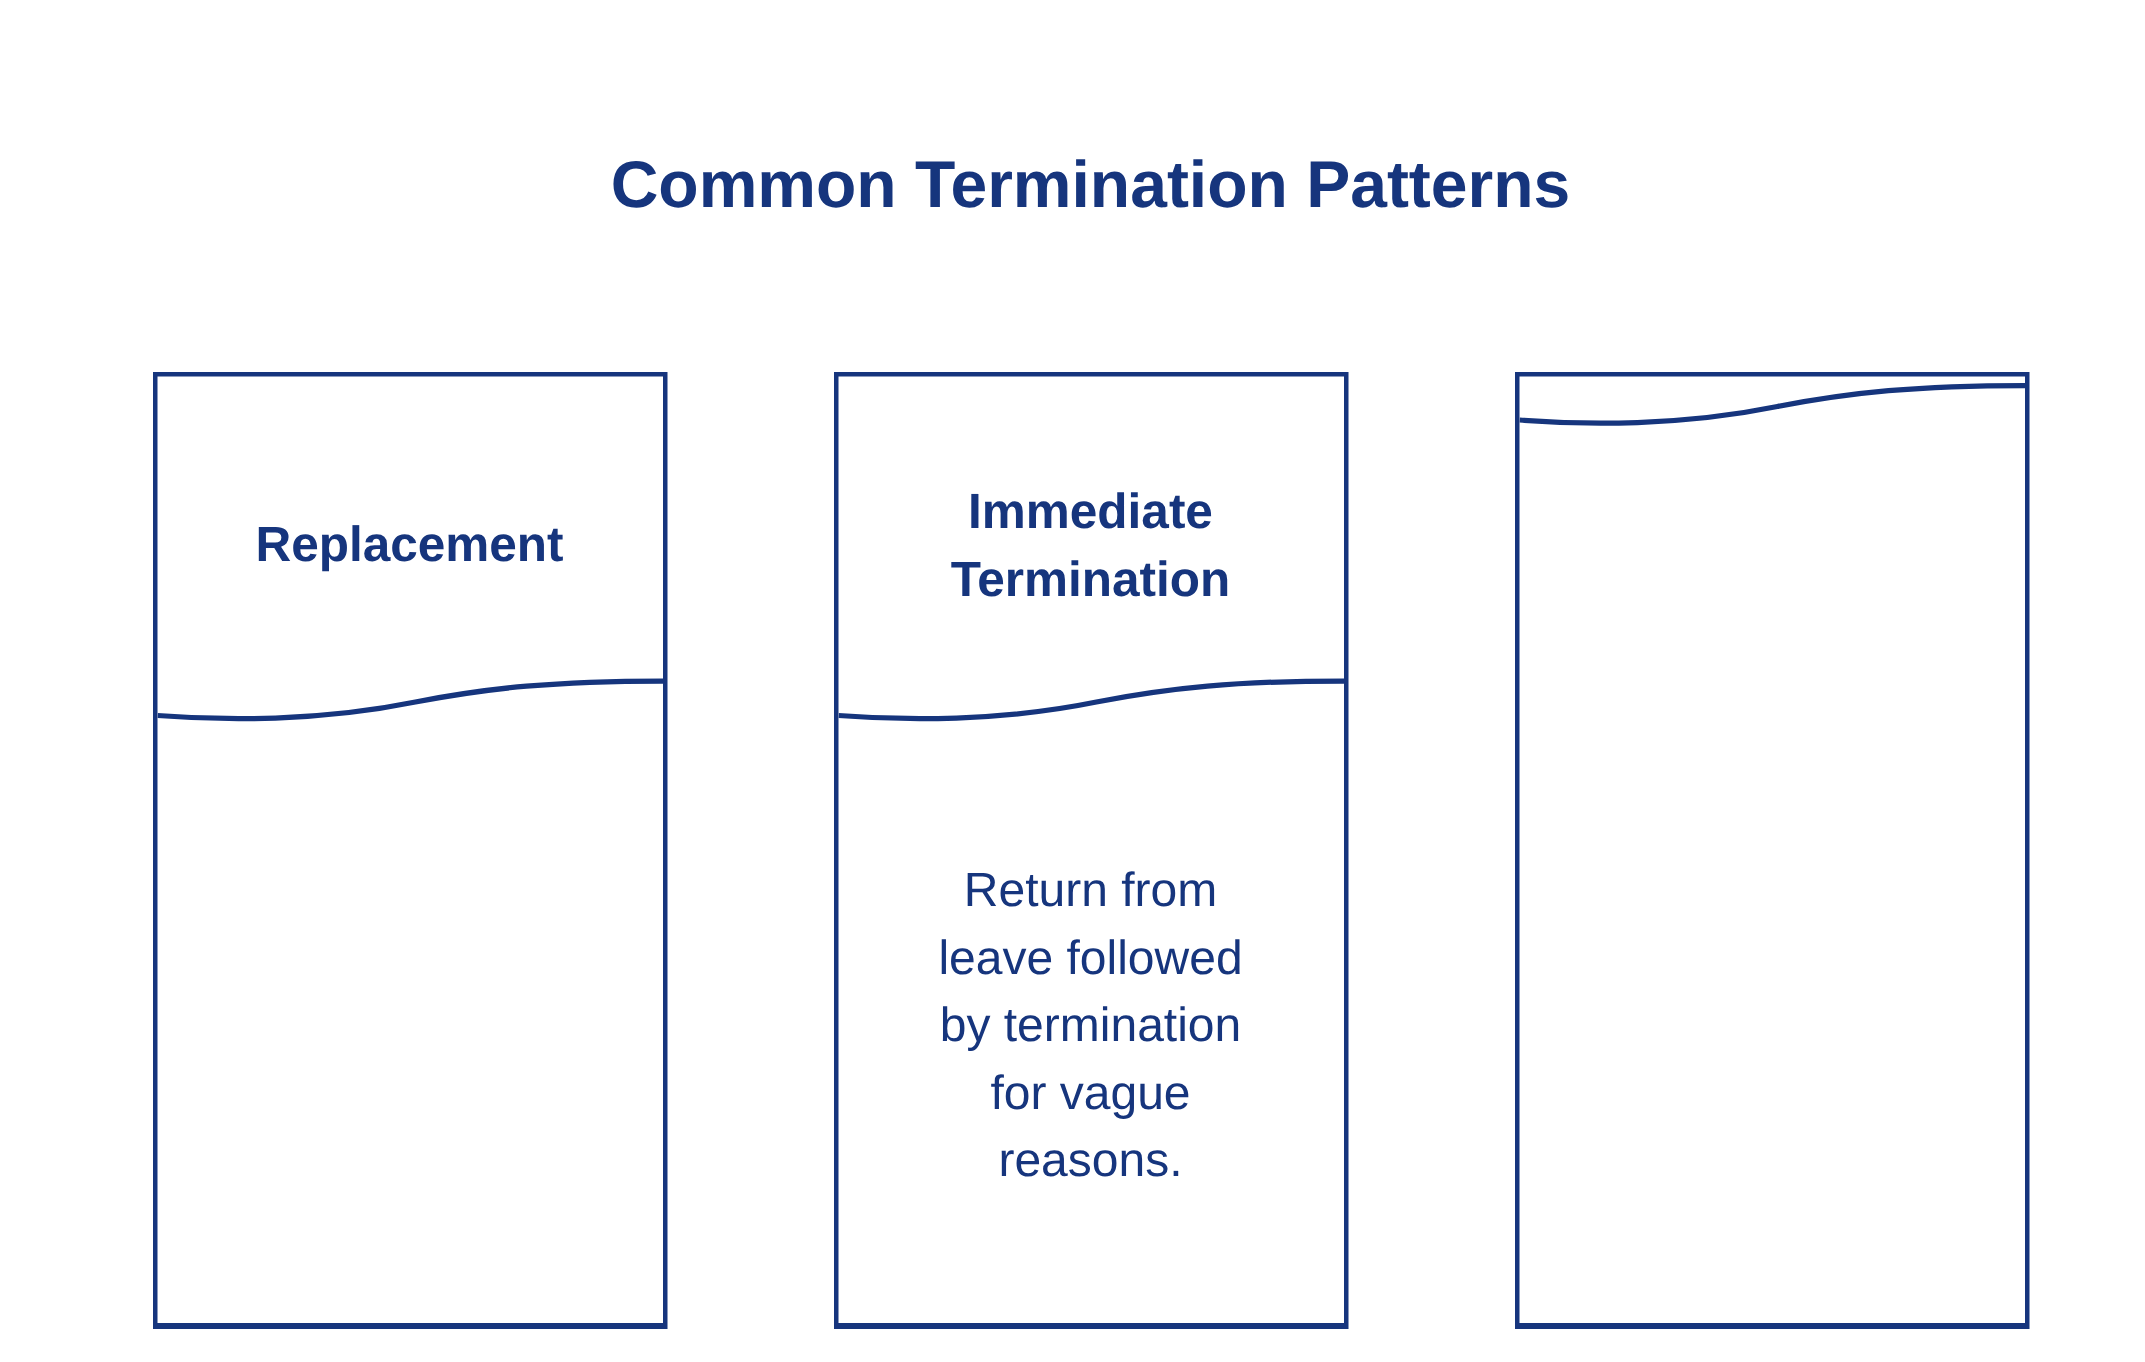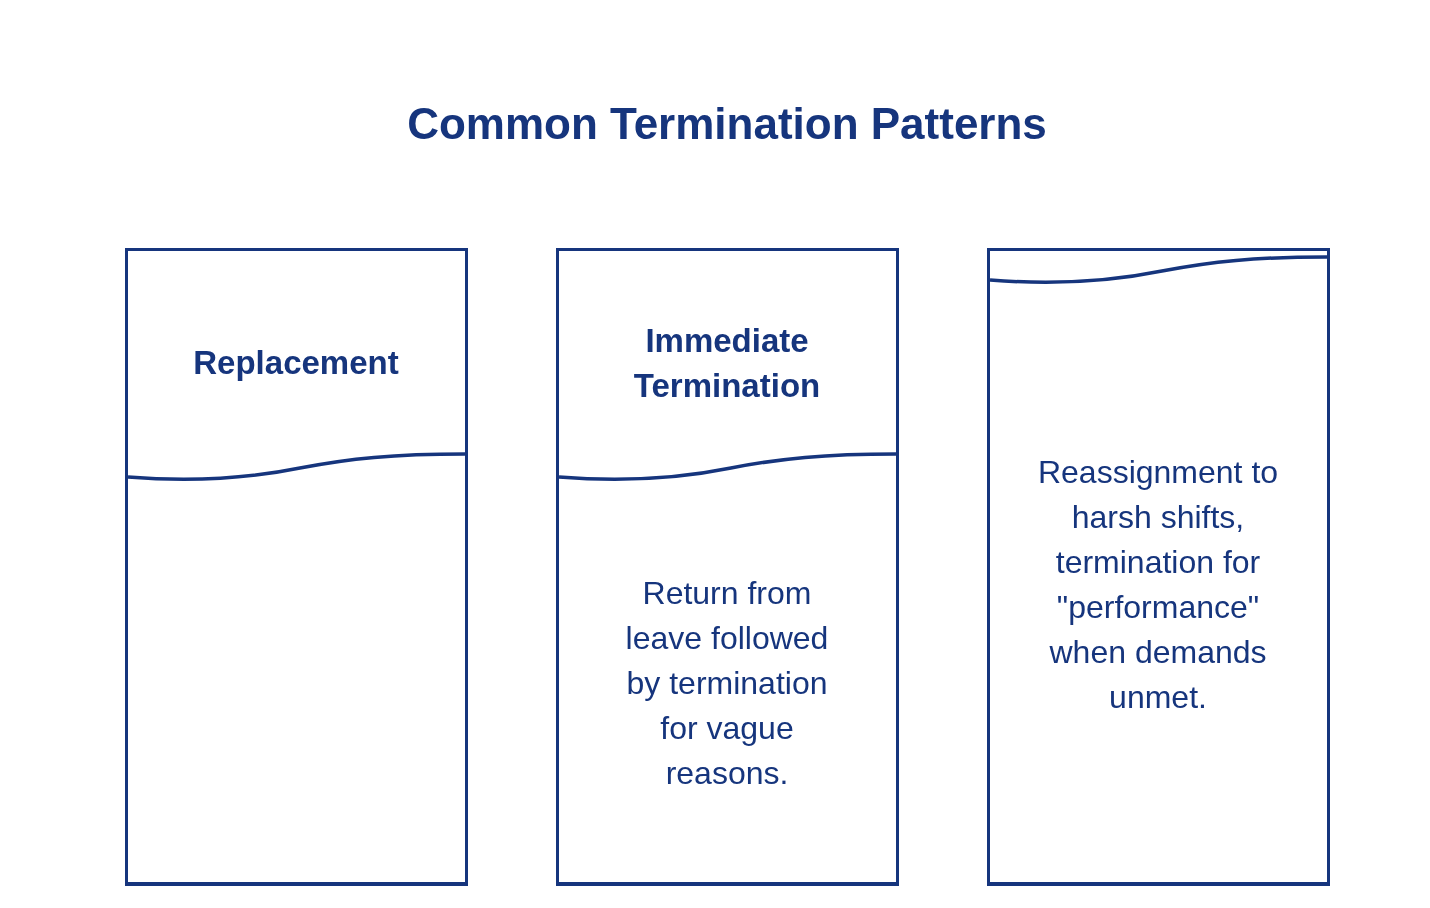--- a/index.html
+++ b/index.html
@@ -26,21 +26,21 @@
     line-height: 46px;
     font-weight: bold;
     color: var(--navy, #16357D);
     letter-spacing: 0px;
   }
 
   .cards-row {
     margin-top: 101px;
     display: flex;
     justify-content: center;
-    gap: 88px;
+    gap: 111px;
   }
 
   .card {
     width: 343px;
     height: 638px;
     border: 3px solid var(--navy, #16357D);
     border-bottom-width: 4px;
     background: #ffffff;
     display: flex;
     flex-direction: column;
@@ -119,24 +119,16 @@
 by termination
 for vague
 reasons.</p>
       </div>
     </section>
 
     <section class="card">
       <svg class="wave" viewBox="0 0 343 36" preserveAspectRatio="none" aria-hidden="true">
         <path d="M 0 29 C 45 32.5, 110 33, 175 20 C 225 10.5, 270 6, 343 6" fill="none" stroke="#16357D" stroke-width="3.5"></path>
       </svg>
-      <div class="card-bottom">
-        <p class="card-body">Reassignment to
-harsh shifts,
-termination for
-"performance"
-when demands
-unmet.</p>
-      </div>
     </section>
 
   </div>
 </div>
 
 </body></html>

